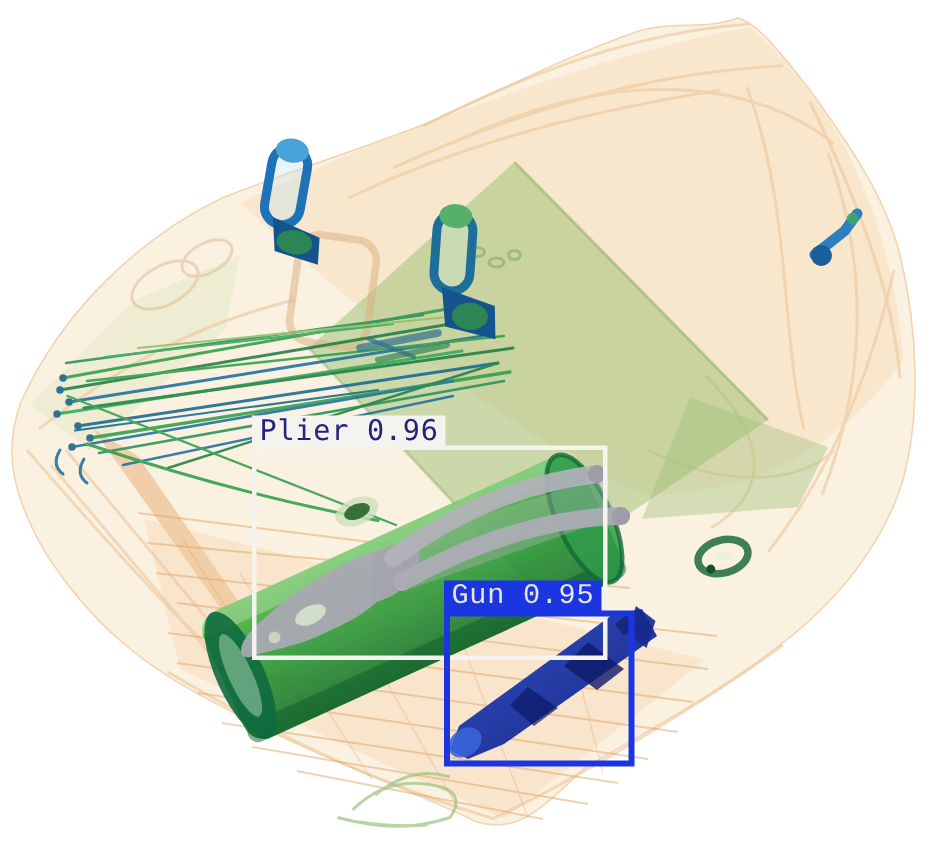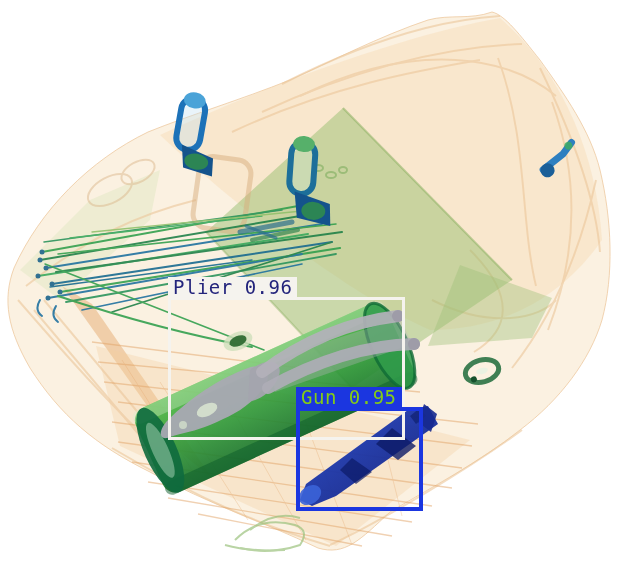--- a/index.html
+++ b/index.html
@@ -209,17 +209,17 @@
     </g>
   </svg>
 
   <div class="overlay">
     <div>
       <div class="det-box" style="left: 168px; top: 297px; width: 237px; height: 143px; border: 3px solid rgb(245, 243, 238);"></div>
       <div class="det-label" style="left: 168px; top: 277px; height: 21px; line-height: 21px; background: rgb(245, 243, 238); color: rgb(35, 36, 124);">Plier 0.96</div>
     </div>
     <div>
       <div class="det-box" style="left: 296px; top: 407px; width: 127px; height: 104px; border: 4px solid rgb(27, 54, 224);"></div>
-      <div class="det-label" style="left: 296px; top: 387px; height: 21px; line-height: 21px; background: rgb(27, 54, 224); color: #84cc16;">Gun 0.95</div>
+      <div class="det-label" style="left: 296px; top: 387px; height: 21px; line-height: 21px; background: rgb(27, 54, 224); color: #e5e5e5; font-family: Liberation Mono, monospace;">Gun 0.95</div>
     </div>
   </div>
 
 </div>
 
 </body></html>

